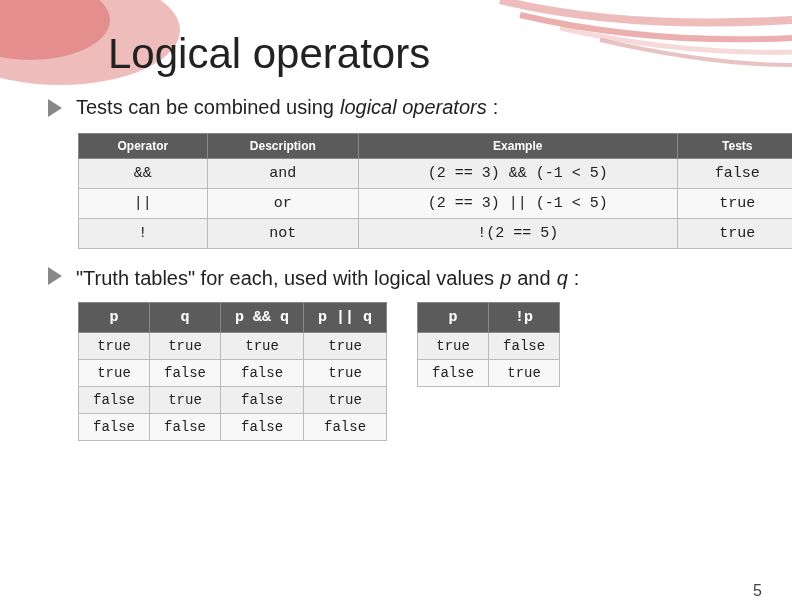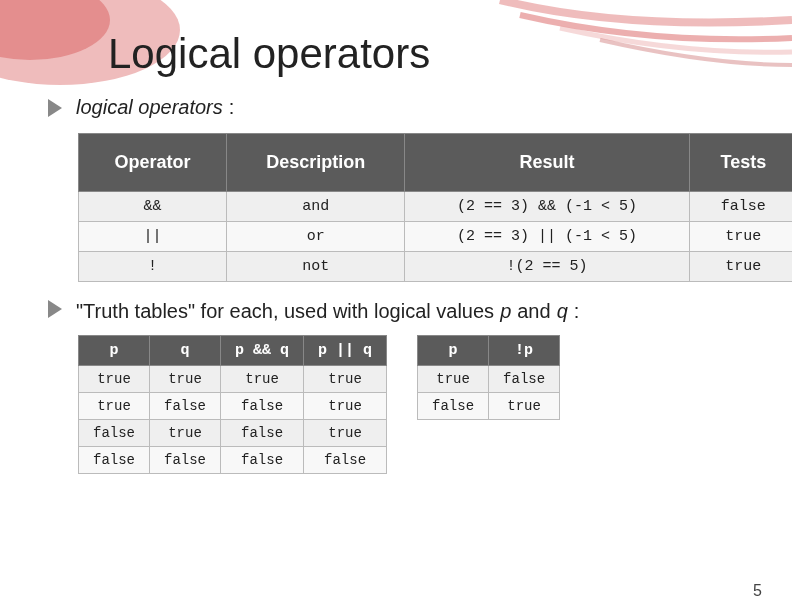--- a/index.html
+++ b/index.html
@@ -60,25 +60,25 @@
       font-family: 'Courier New', monospace;
       font-size: 15px;
       margin-bottom: 18px;
       margin-left: 30px;
       width: 720px;
     }
 
     .operators-table th {
       background: #5b5b5b;
       color: #fff;
-      padding: 18px 18px;
+      padding: 5px 18px;
       text-align: center;
       font-weight: bold;
       font-family: Arial, sans-serif;
-      font-size: 18px;
+      font-size: 12px;
       border: 1px solid #888;
     }
 
     .operators-table td {
       padding: 6px 18px;
       text-align: center;
       border: 1px solid #bbb;
       background: #f5f5f5;
       font-family: 'Courier New', monospace;
       font-size: 15px;
@@ -177,30 +177,31 @@
   <path d="M560,28 Q680,55 792,52" stroke="#e8a0a0" stroke-width="5" fill="none" opacity="0.4"></path>
   <path d="M600,40 Q710,65 792,65" stroke="#c05050" stroke-width="4" fill="none" opacity="0.35"></path>
 </svg>
 
 <div class="content">
 
   <h1 class="slide-title">Logical operators</h1>
 
   <div class="subtitle">
     <span class="arrow-bullet"></span>
+    <span>Tests can be combined using </span>
       <span class="subtitle-italic">logical operators</span>
       <span>:</span>
   </div>
 
   <table class="operators-table">
     <thead>
       <tr>
         <th>Operator</th>
         <th>Description</th>
-        <th>Result</th>
+        <th>Example</th>
         <th>Tests</th>
       </tr>
     </thead>
     <tbody id="operators-tbody">
     <tr>
           <td>&amp;&amp;</td>
           <td>and</td>
           <td>(2 == 3) &amp;&amp; (-1 &lt; 5)</td>
           <td>false</td>
         </tr>

